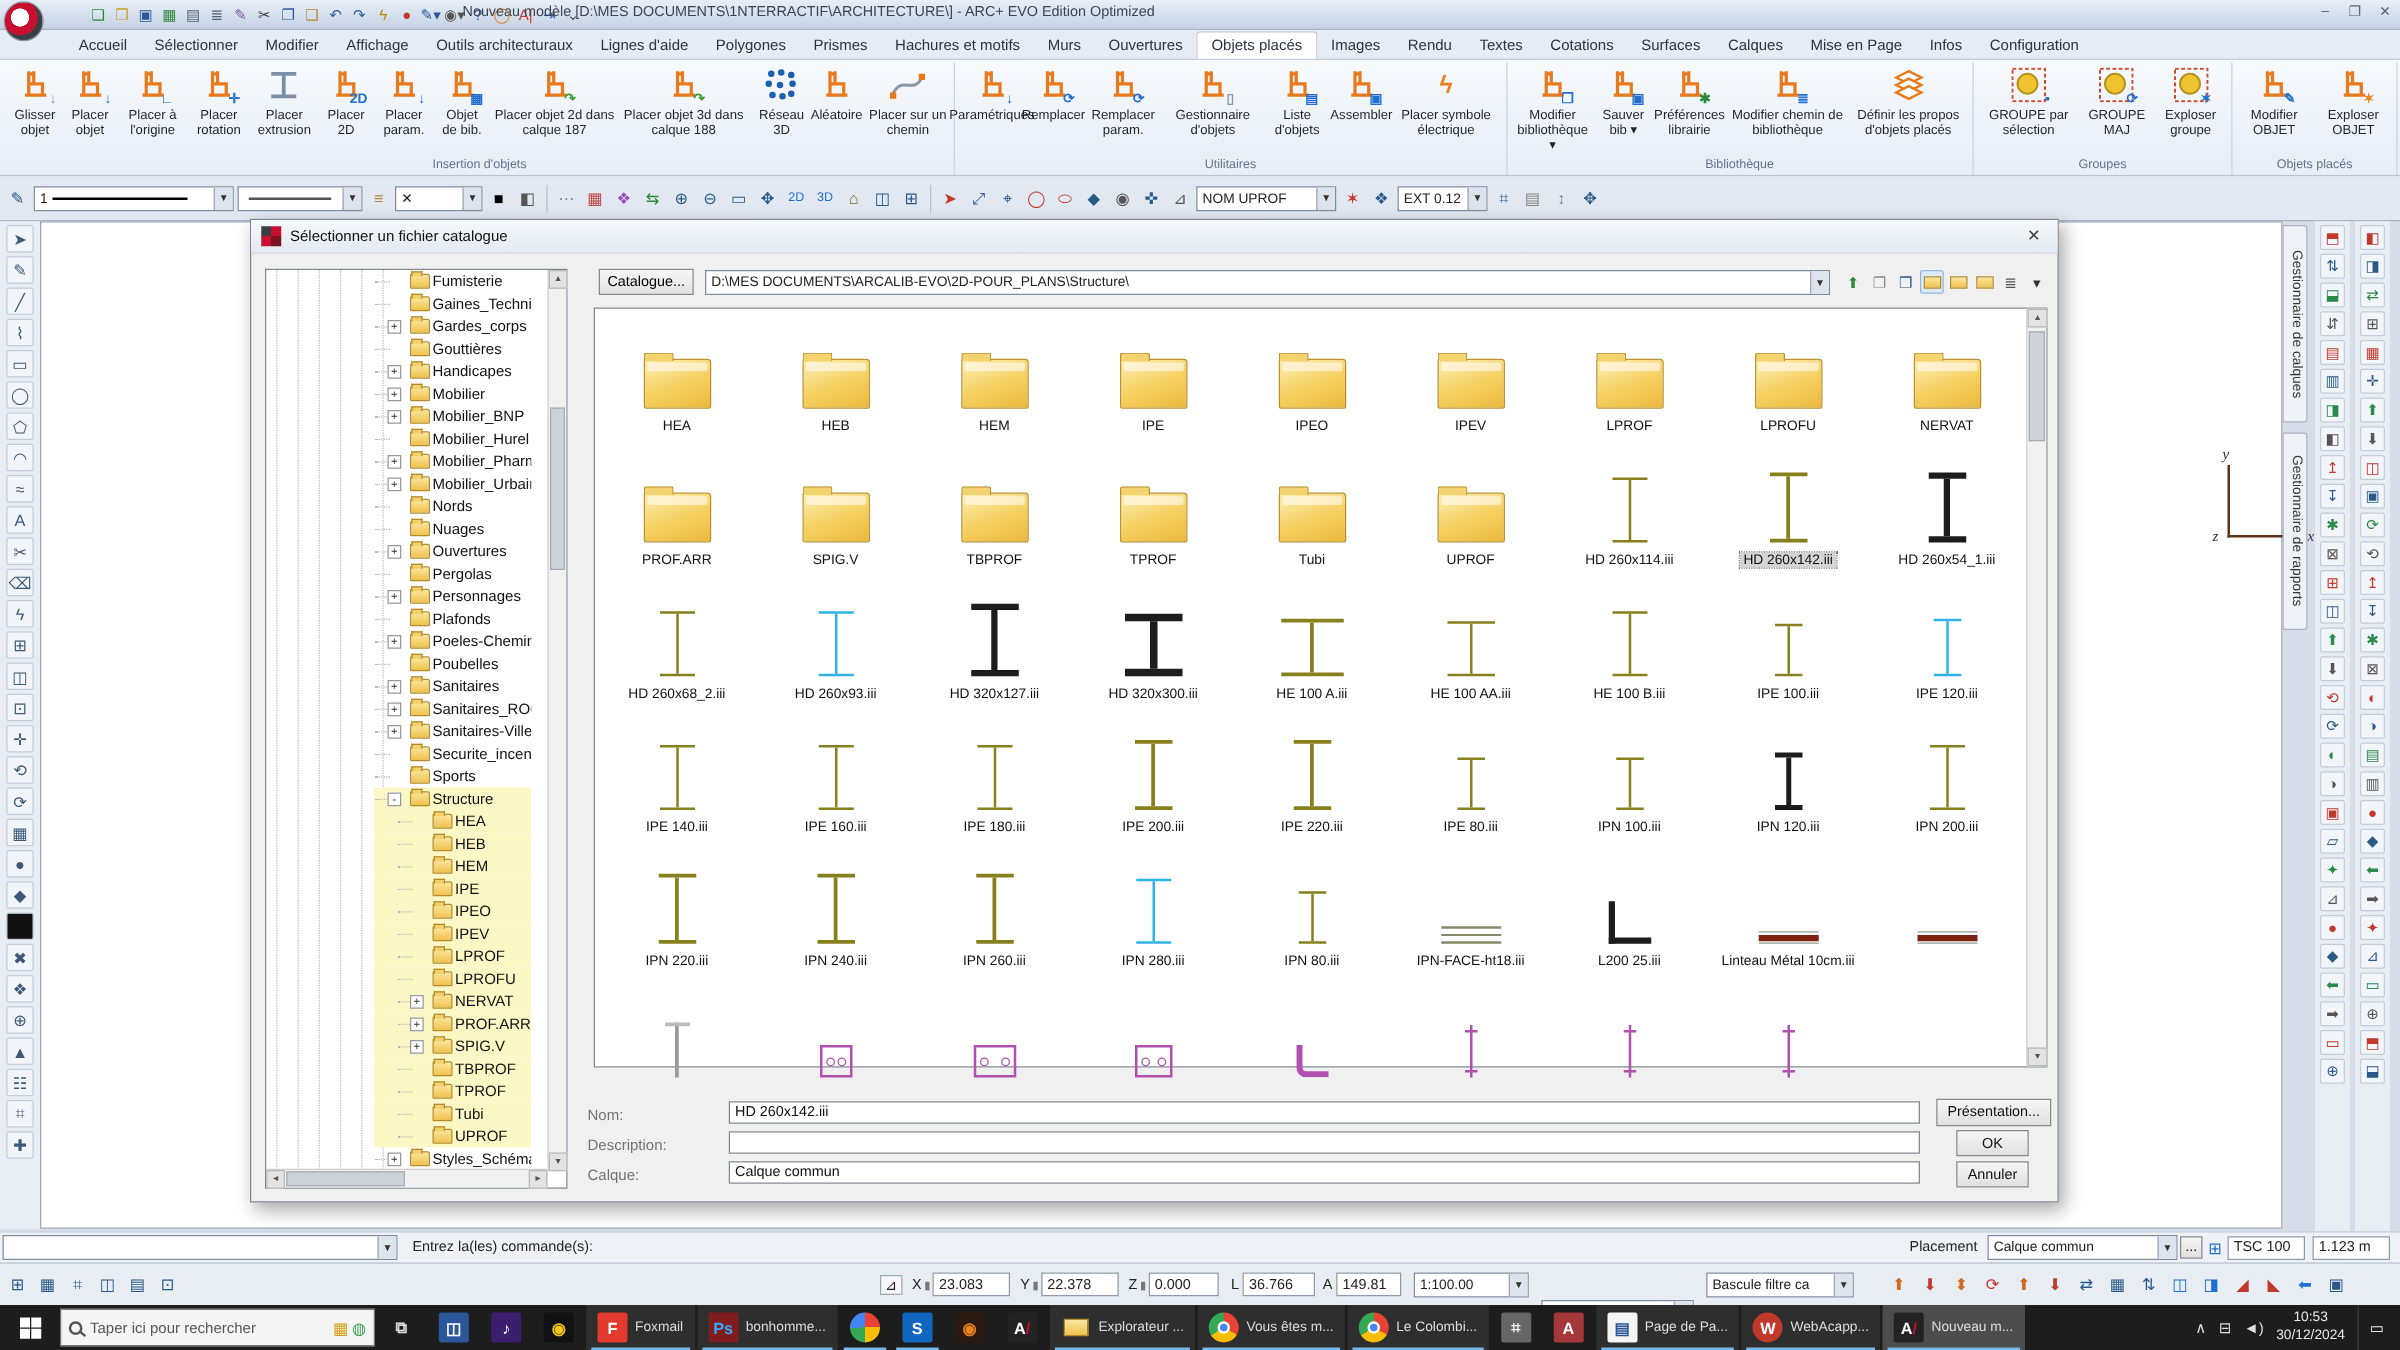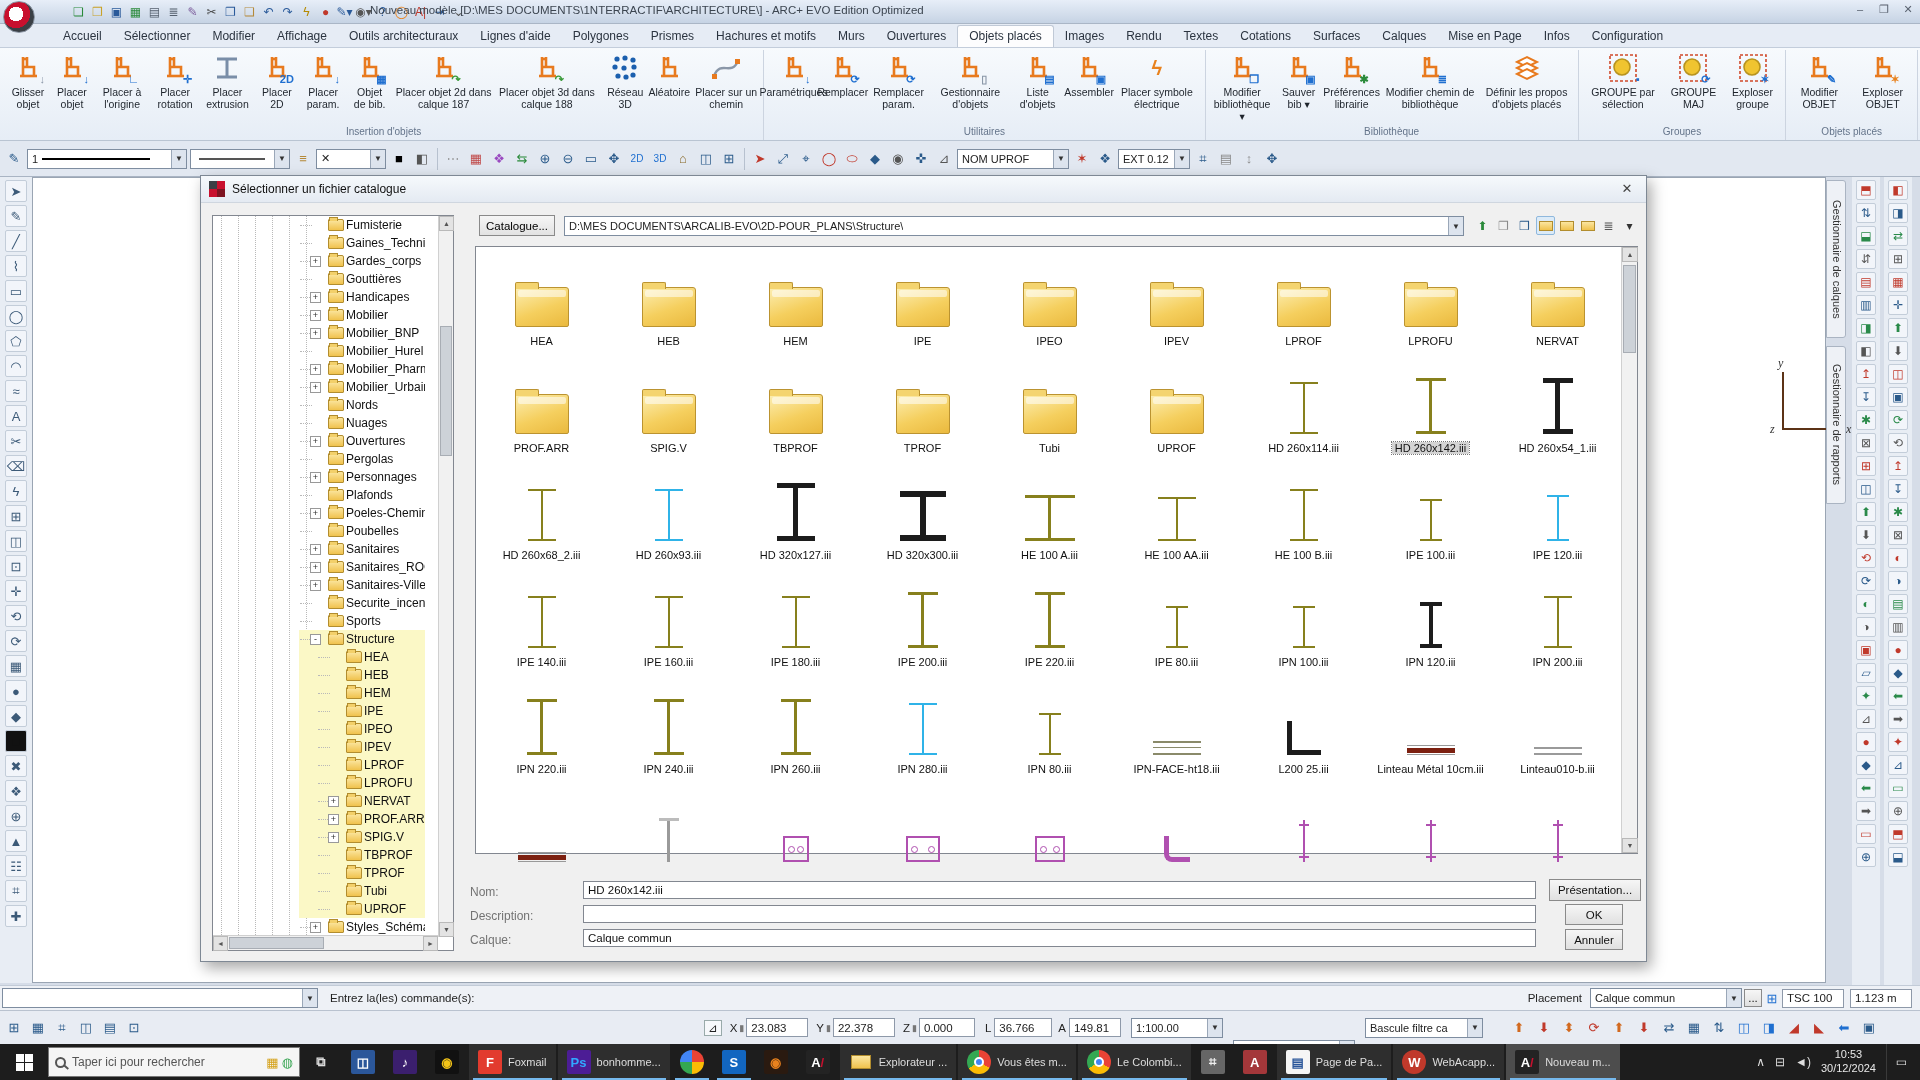--- a/index.html
+++ b/index.html
@@ -1536,26 +1536,20 @@
         <div class="gcell">
           <div class="gico">
             <div style="width: 48px; height: 10px; border-top: 1px solid rgb(153, 153, 153); border-bottom: 1px solid rgb(153, 153, 153); display: flex; align-items: center;">
               <div style="width: 100%; height: 5px; background: rgb(124, 32, 16);"></div>
             </div>
           </div>
           <div class="glabel">Linteau Métal 10cm.iii</div>
         </div>
         <div class="gcell">
           <div class="gico">
-            <div style="width: 48px; height: 8px; border-top: 2px solid rgb(154, 154, 154); border-bottom: 2px solid rgb(154, 154, 154);"></div>
-          </div>
-          <div class="glabel">Linteau010-b.iii</div>
-        </div>
-        <div class="gcell">
-          <div class="gico">
             <div style="width: 48px; height: 10px; border-top: 1px solid rgb(153, 153, 153); border-bottom: 1px solid rgb(153, 153, 153); display: flex; align-items: center;">
               <div style="width: 100%; height: 5px; background: rgb(124, 32, 16);"></div>
             </div>
           </div>
           <div class="glabel"></div>
         </div>
         <div class="gcell">
           <div class="gico">
             <div style="position: relative; width: 20px; height: 44px;">
               <div style="position:absolute;left:8px;top:0;width:3px;height:44px;background:#9a9a9a;"></div>
@@ -1748,21 +1742,21 @@
       </div>
       <div class="tbapp">
         <span class="appico" style="background: rgb(17, 17, 17); color: rgb(245, 197, 24);">◉</span>
       </div>
       <div class="tbapp grouped">
         <span class="appico" style="background: rgb(226, 59, 46); color: rgb(255, 255, 255);">F</span>
         <span>Foxmail</span>
         <span class="ul"></span>
       </div>
       <div class="tbapp grouped">
-        <span class="appico" style="background: #4c1d95; color: rgb(49, 168, 255);">Ps</span>
+        <span class="appico" style="background: #7f1d1d; color: rgb(49, 168, 255);">Ps</span>
         <span>bonhomme...</span>
         <span class="ul"></span>
       </div>
       <div class="tbapp">
         <span class="appico" style="background: conic-gradient(rgb(234, 67, 53) 0deg, rgb(234, 67, 53) 25%, rgb(251, 188, 5) 0deg, rgb(251, 188, 5) 50%, rgb(52, 168, 83) 0deg, rgb(52, 168, 83) 75%, rgb(66, 133, 244) 0deg, rgb(66, 133, 244) 100%); border-radius: 50%;"></span>
         <span class="ul"></span>
       </div>
       <div class="tbapp">
         <span class="appico" style="background: rgb(18, 102, 192); color: rgb(255, 255, 255);">S</span>
         <span class="ul"></span>

